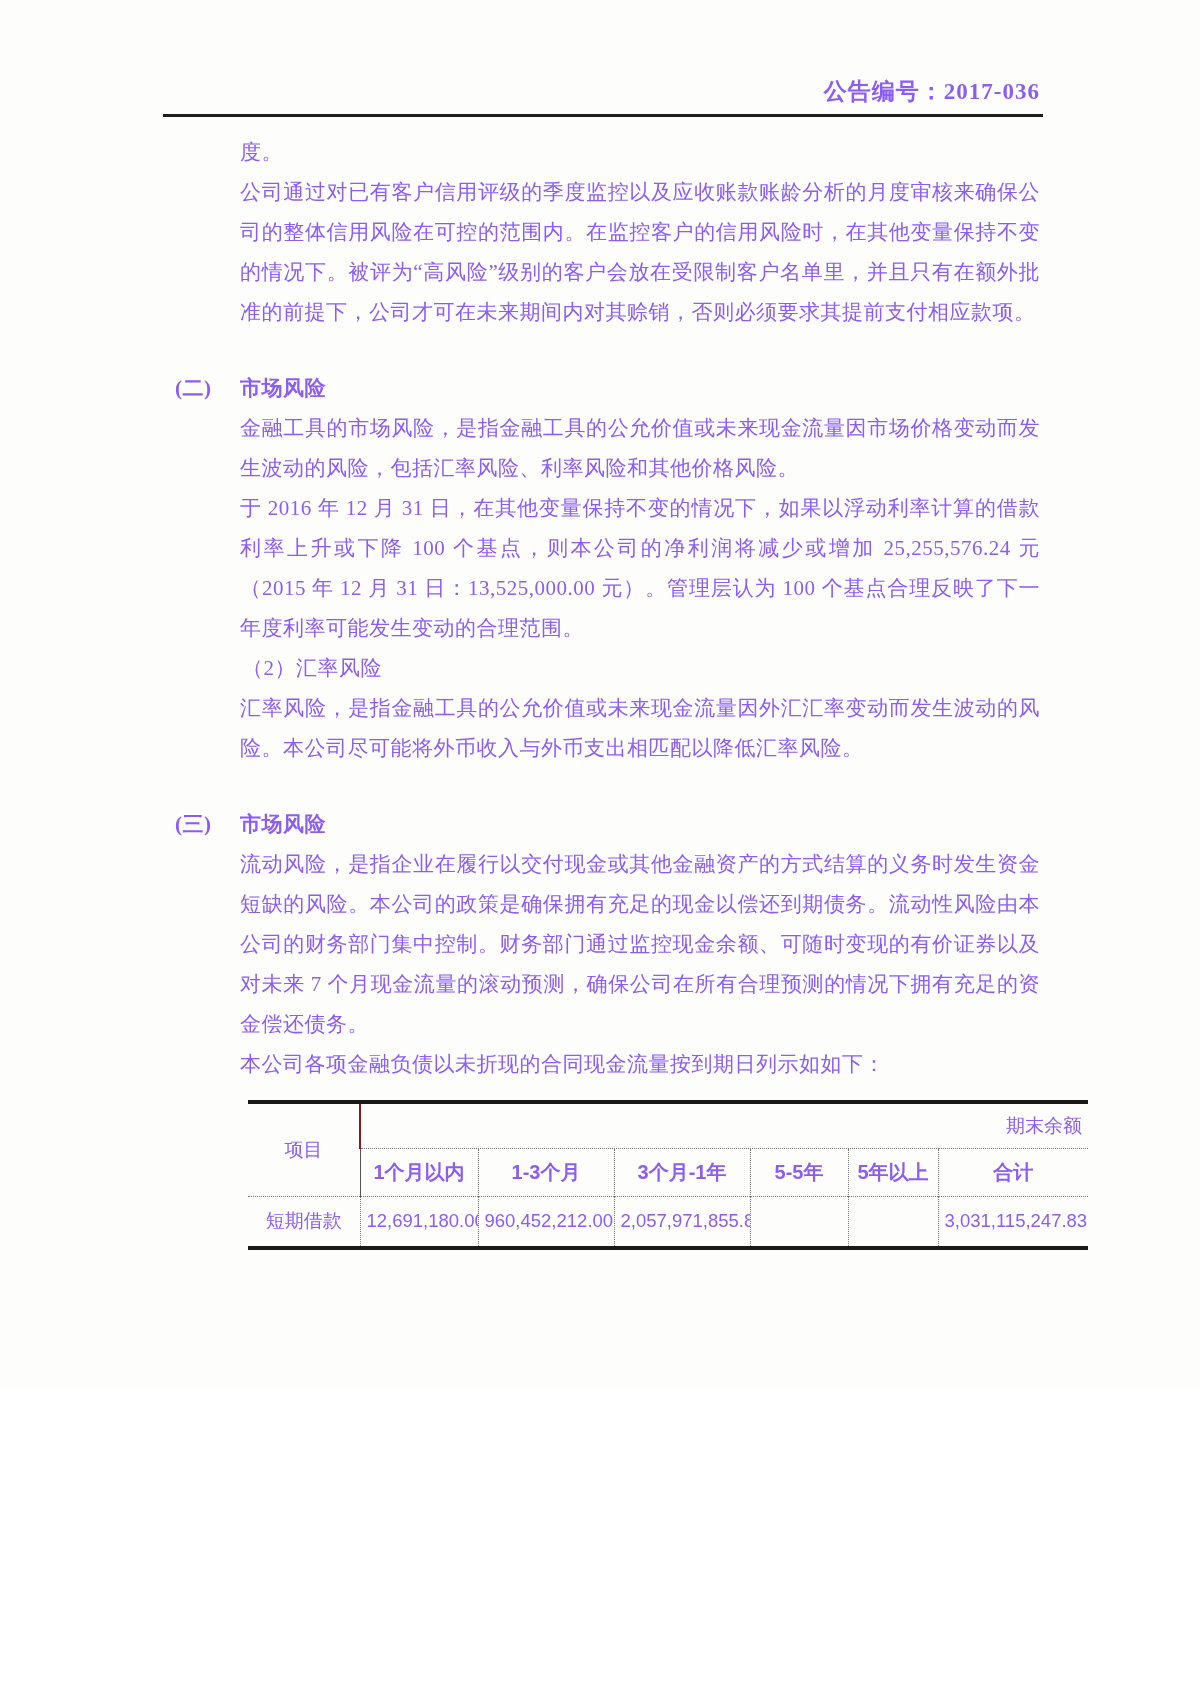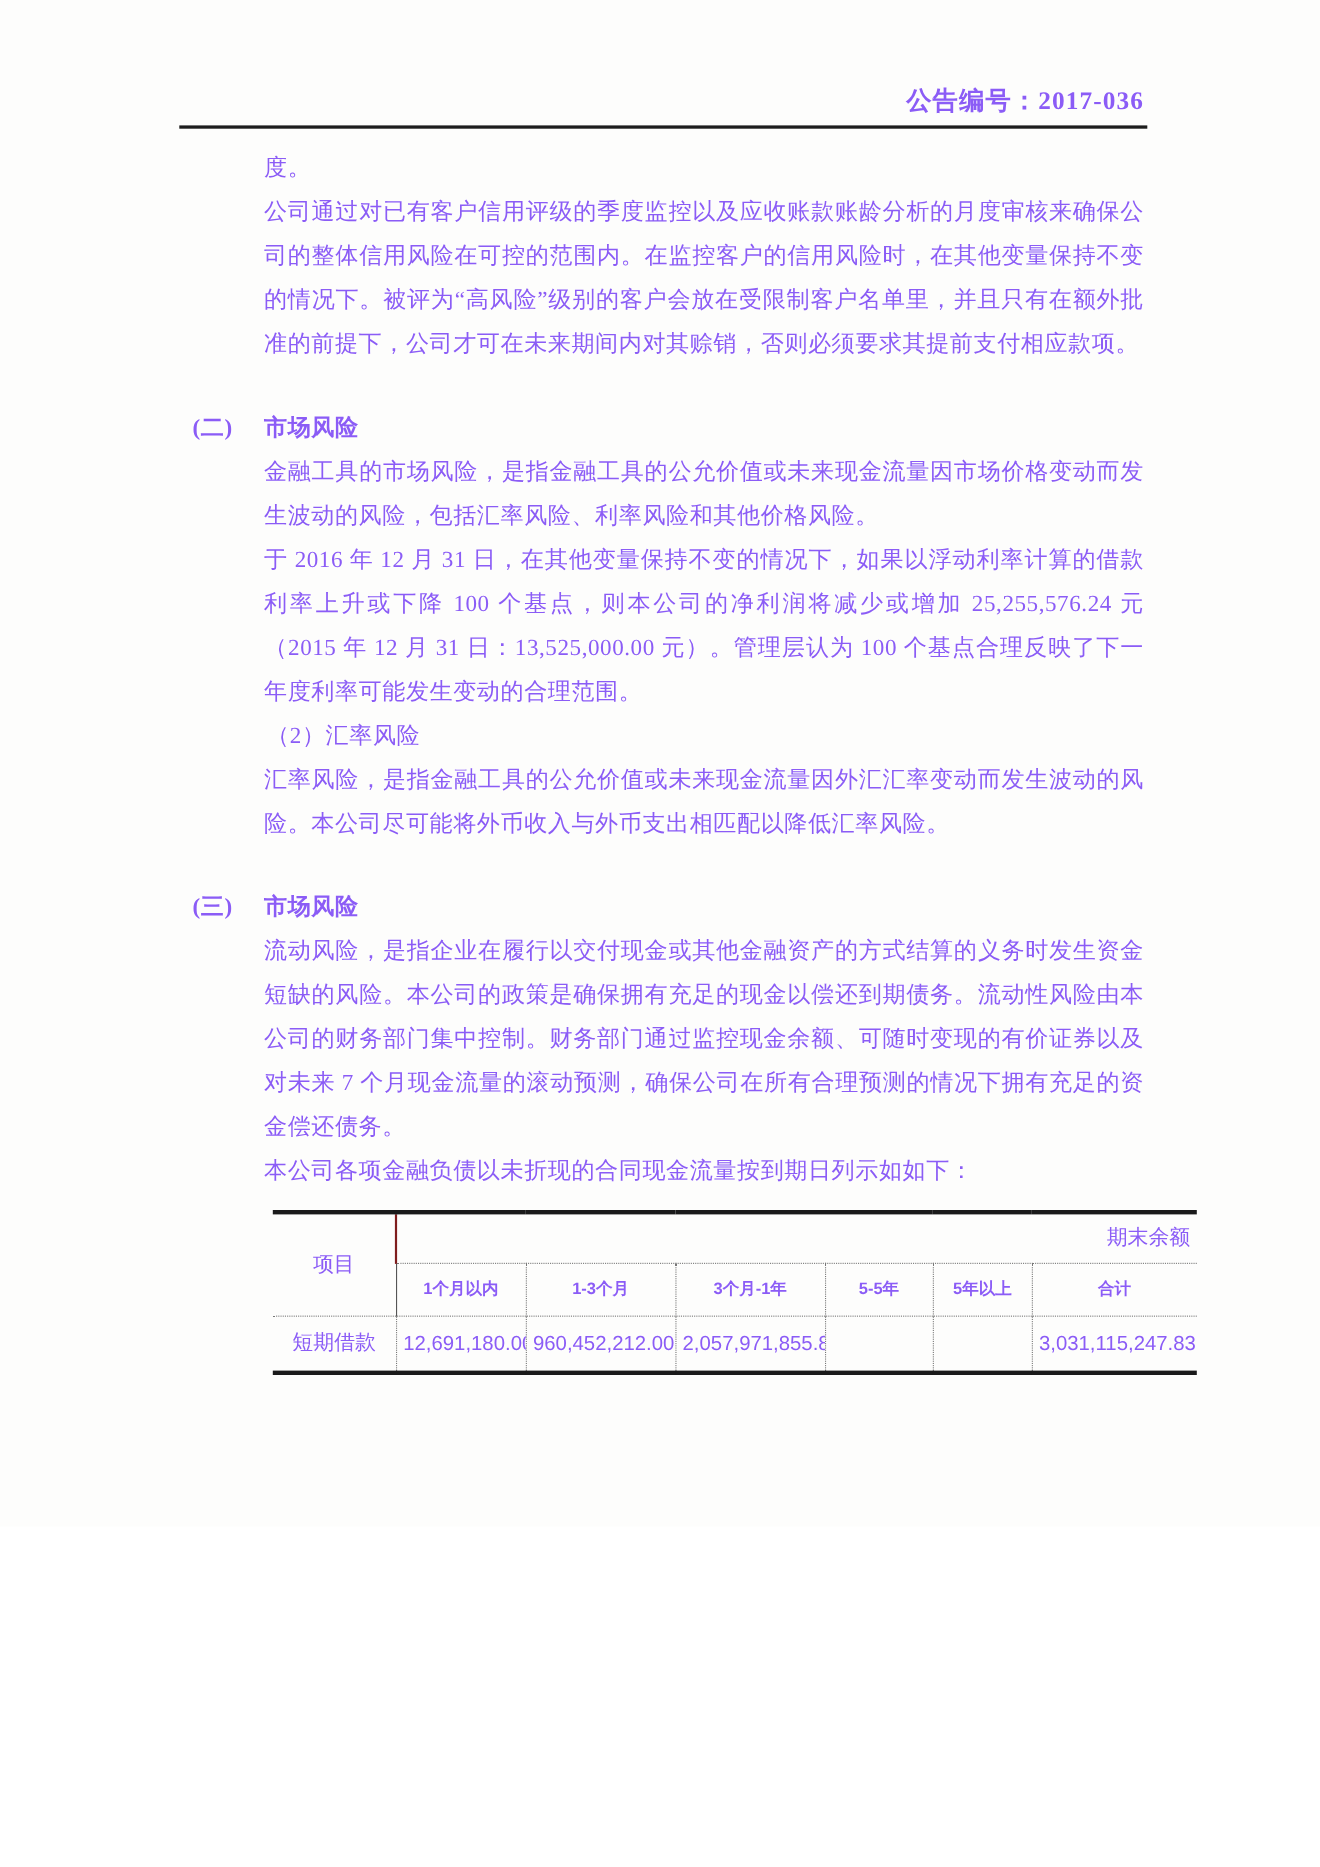--- a/index.html
+++ b/index.html
@@ -78,21 +78,21 @@
   th.cell-sub { border-left: 1px dotted #777; }
   th.cell-sub:first-child { border-left: none; }
   .t-row2 th.cell-sub.first { border-left: none; }
   .cf-table .t-data td { border-top: 1px dotted #777; }
   .cf-table .t-data td + td { border-left: 1px dotted #777; }
   .num-font {
     font-family: "Liberation Sans", "DejaVu Sans", sans-serif;
     font-weight: 600;
     font-size: 18.5px;
   }
-  .t-row2 th { font-family: "Liberation Sans", "DejaVu Sans", sans-serif; font-weight: 600; font-size: 15px; }
+  .t-row2 th { font-family: "Liberation Sans", "DejaVu Sans", sans-serif; font-weight: 600; font-size: 20px; }
   .t-row2 th.serif-cjk { font-family: Liberation Sans, sans-serif; font-weight: 600; }
   td.val { text-align: right; padding-right: 14px; }
 </style>
 </head>
 <body>
 
 <div class="page">
 
   <div class="doc-header">公告编号：2017-036</div>
   <div class="header-rule"></div>

